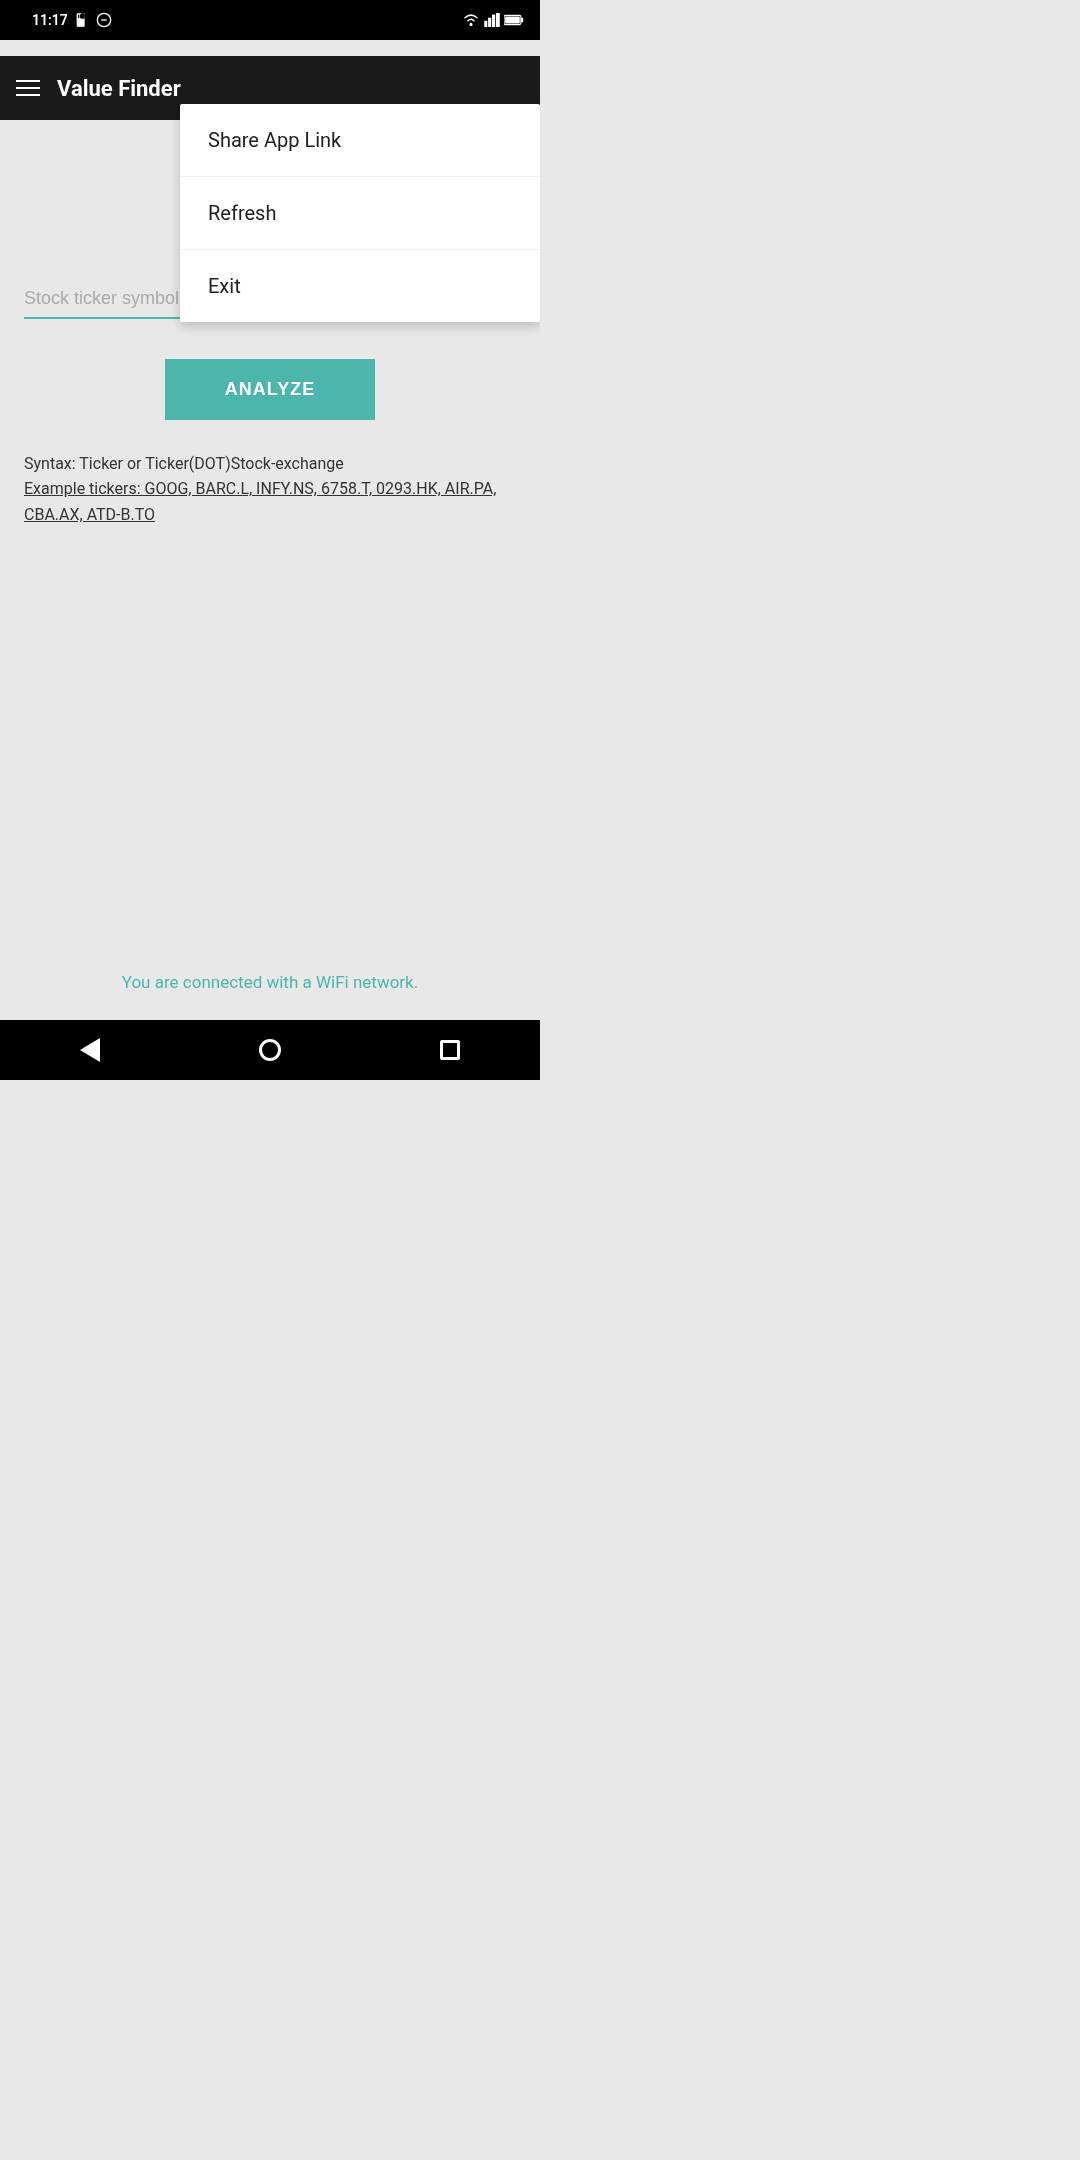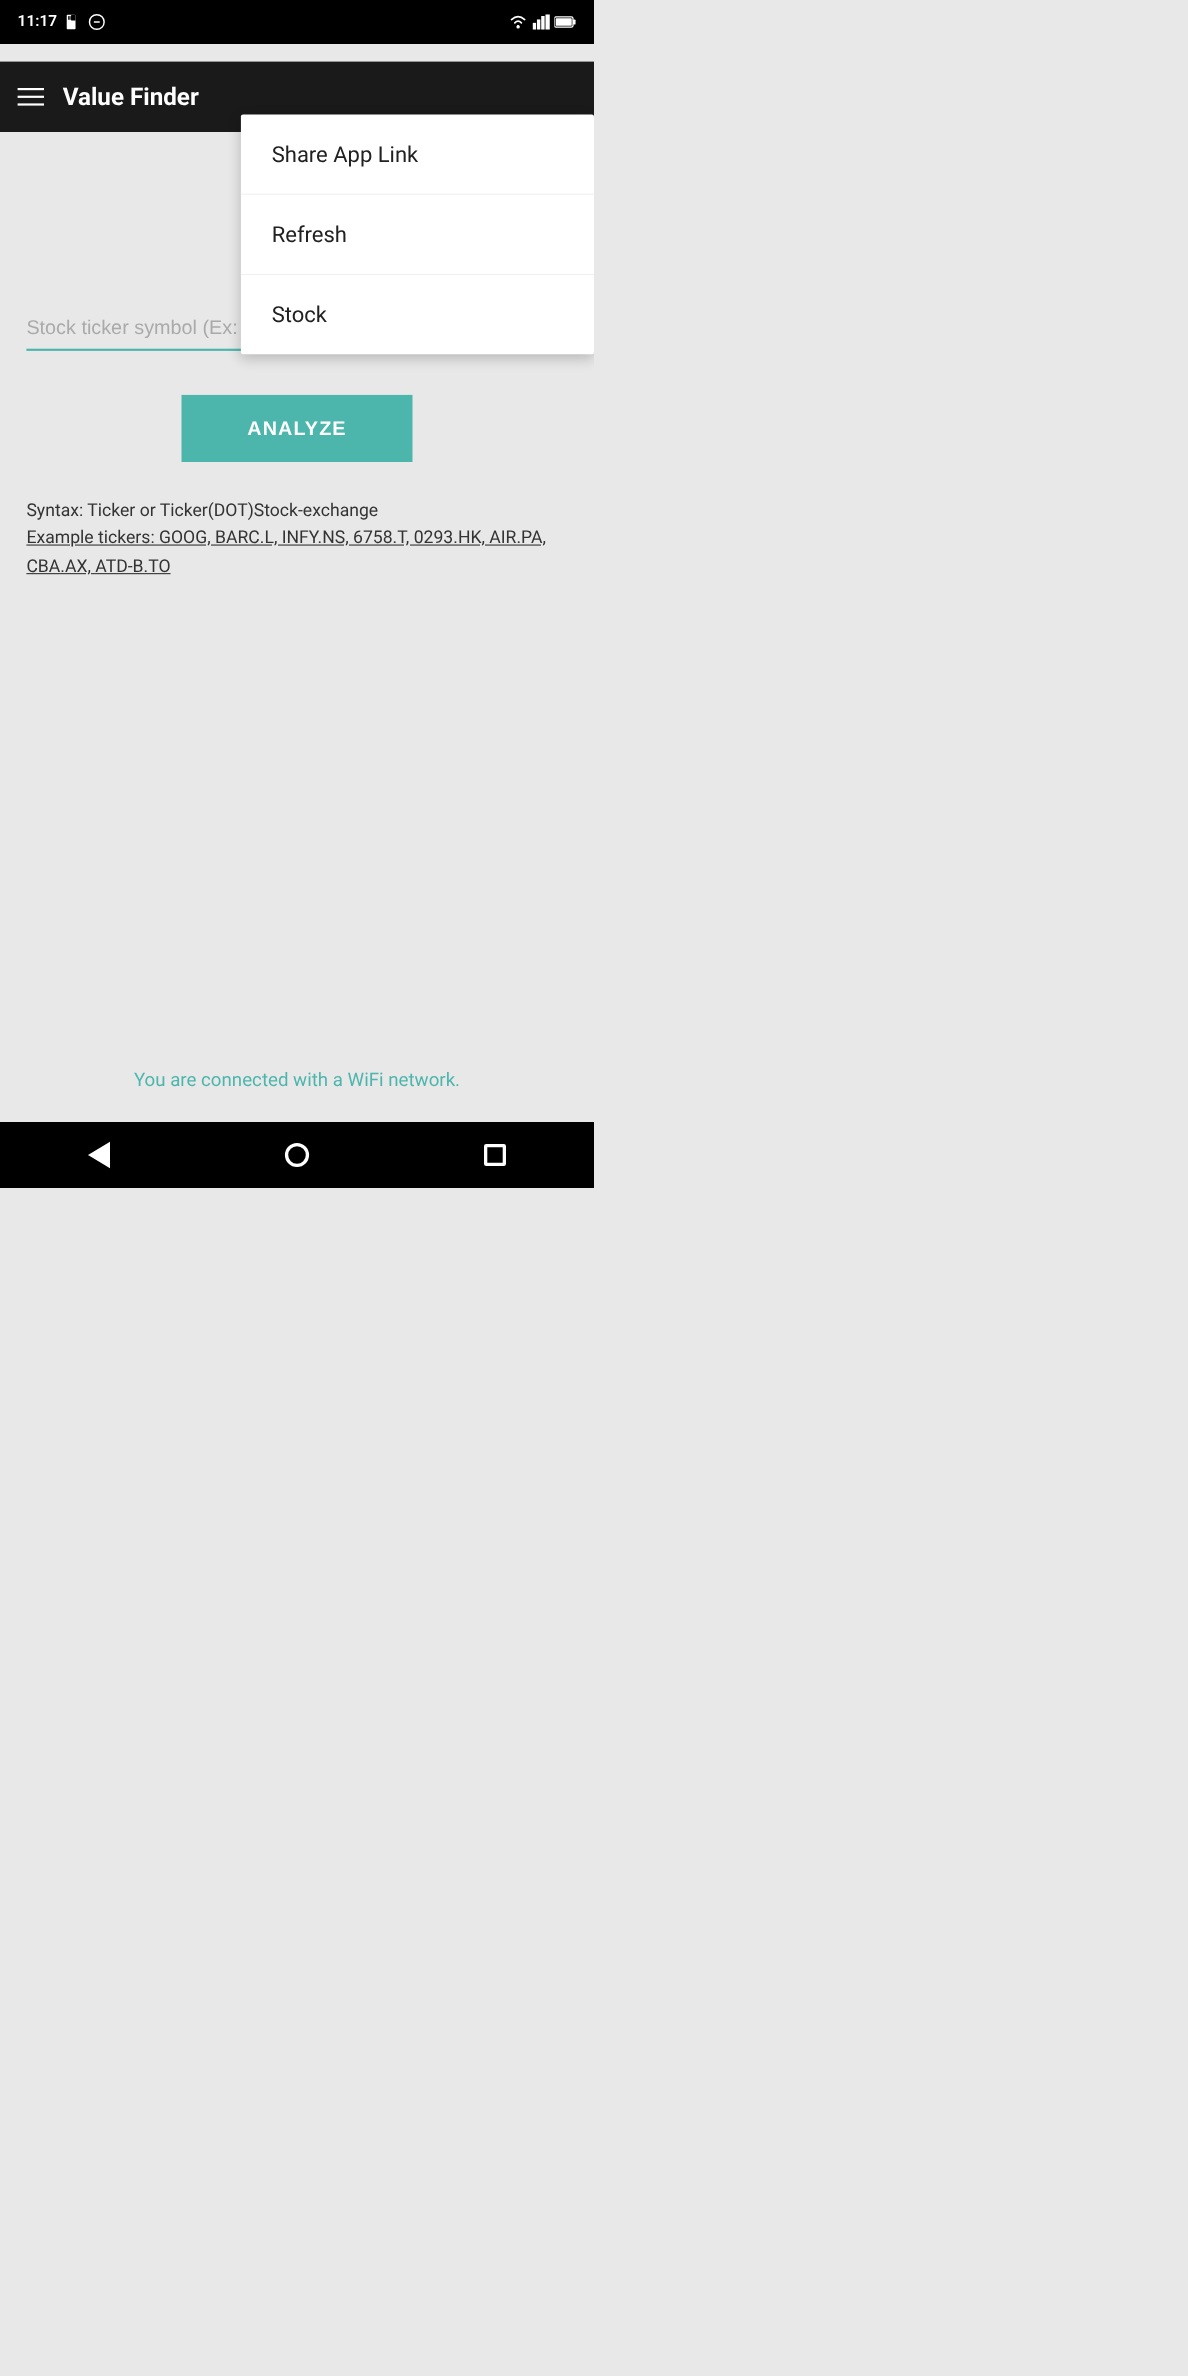--- a/index.html
+++ b/index.html
@@ -40,20 +40,21 @@
 
     .status-right {
       display: flex;
       align-items: center;
       gap: 4px;
     }
 
     .status-time {
       font-size: 14px;
       font-weight: 600;
+      margin-left: 16px;
     }
 
     
     .toolbar {
       width: 100%;
       height: 64px;
       background: #1a1a1a;
       display: flex;
       align-items: center;
       padding: 0 16px;
@@ -80,21 +81,21 @@
       font-size: 22px;
       font-weight: bold;
       flex: 1;
     }
 
     
     .dropdown-menu {
       position: absolute;
       top: 104px;
       right: 0;
-      width: 321px;
+      width: 360px;
       background: #fff;
       box-shadow: 0 4px 12px rgba(0,0,0,0.2);
       z-index: 100;
       border-radius: 2px;
     }
 
     .dropdown-item {
       padding: 24px 28px;
       font-size: 20px;
       color: #212121;
@@ -272,21 +273,21 @@
     <span></span>
     <span></span>
     <span></span>
   </div>
   <span class="toolbar-title">Value Finder</span>
 </div>
 
 <div class="dropdown-menu">
   <div class="dropdown-item">Share App Link</div>
   <div class="dropdown-item">Refresh</div>
-  <div class="dropdown-item">Stock</div>
+  <div class="dropdown-item">Exit</div>
 </div>
 
 <div class="main-content">
   <div class="input-container">
     <input class="stock-input" type="text" placeholder="Stock ticker symbol (Ex: AAPL)" style="">
   </div>
 
   <div class="analyze-btn-container">
     <button class="analyze-btn">ANALYZE</button>
   </div>

